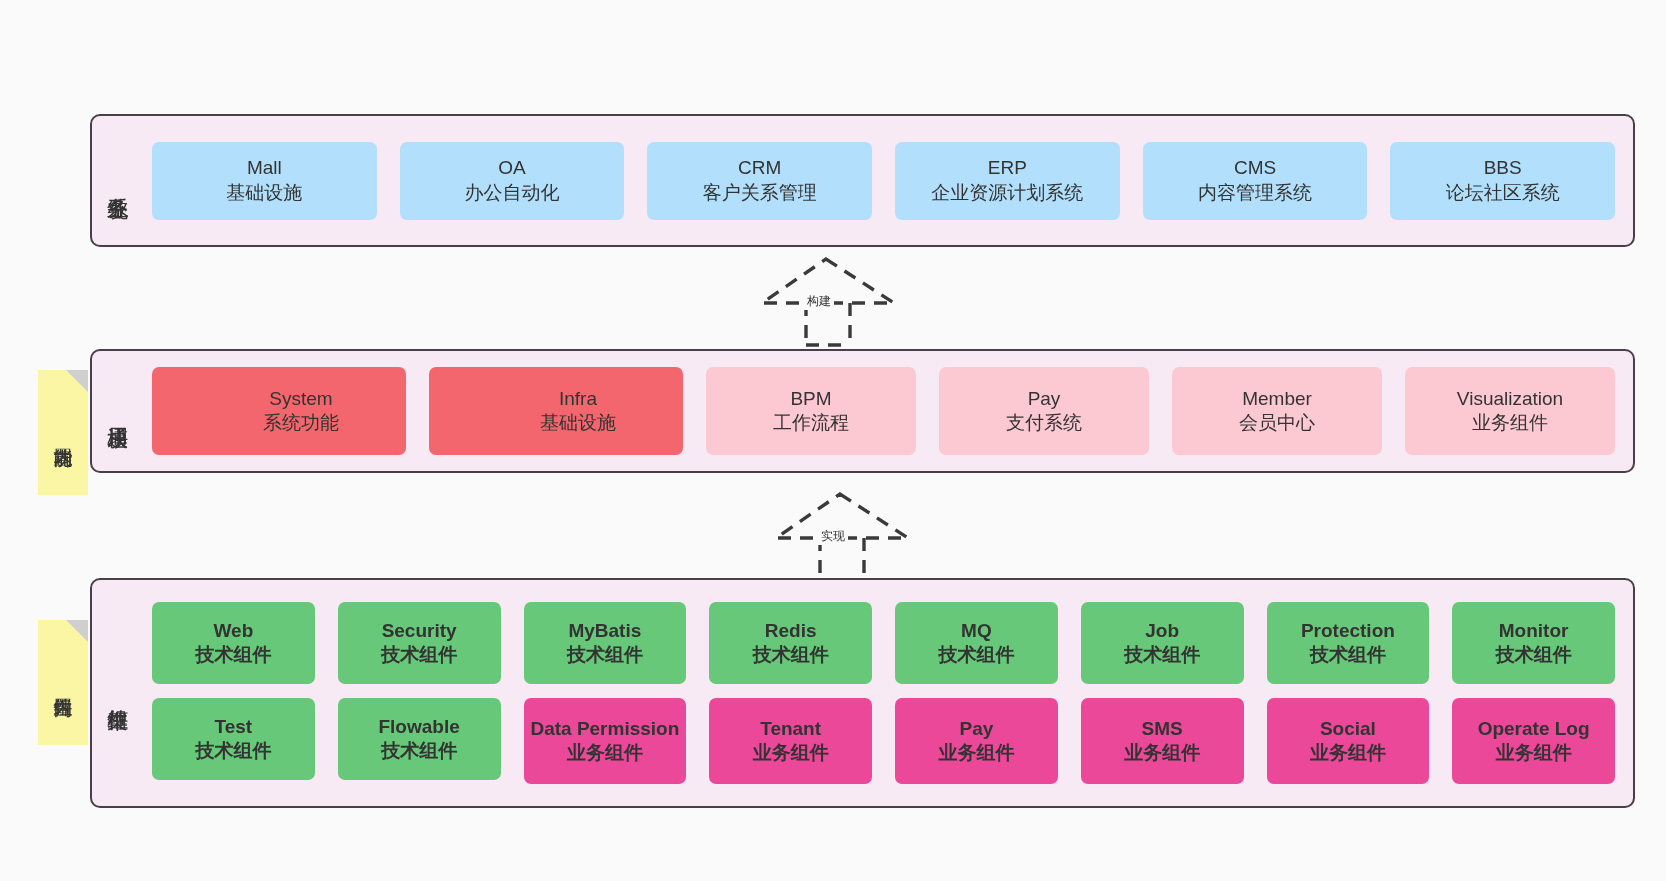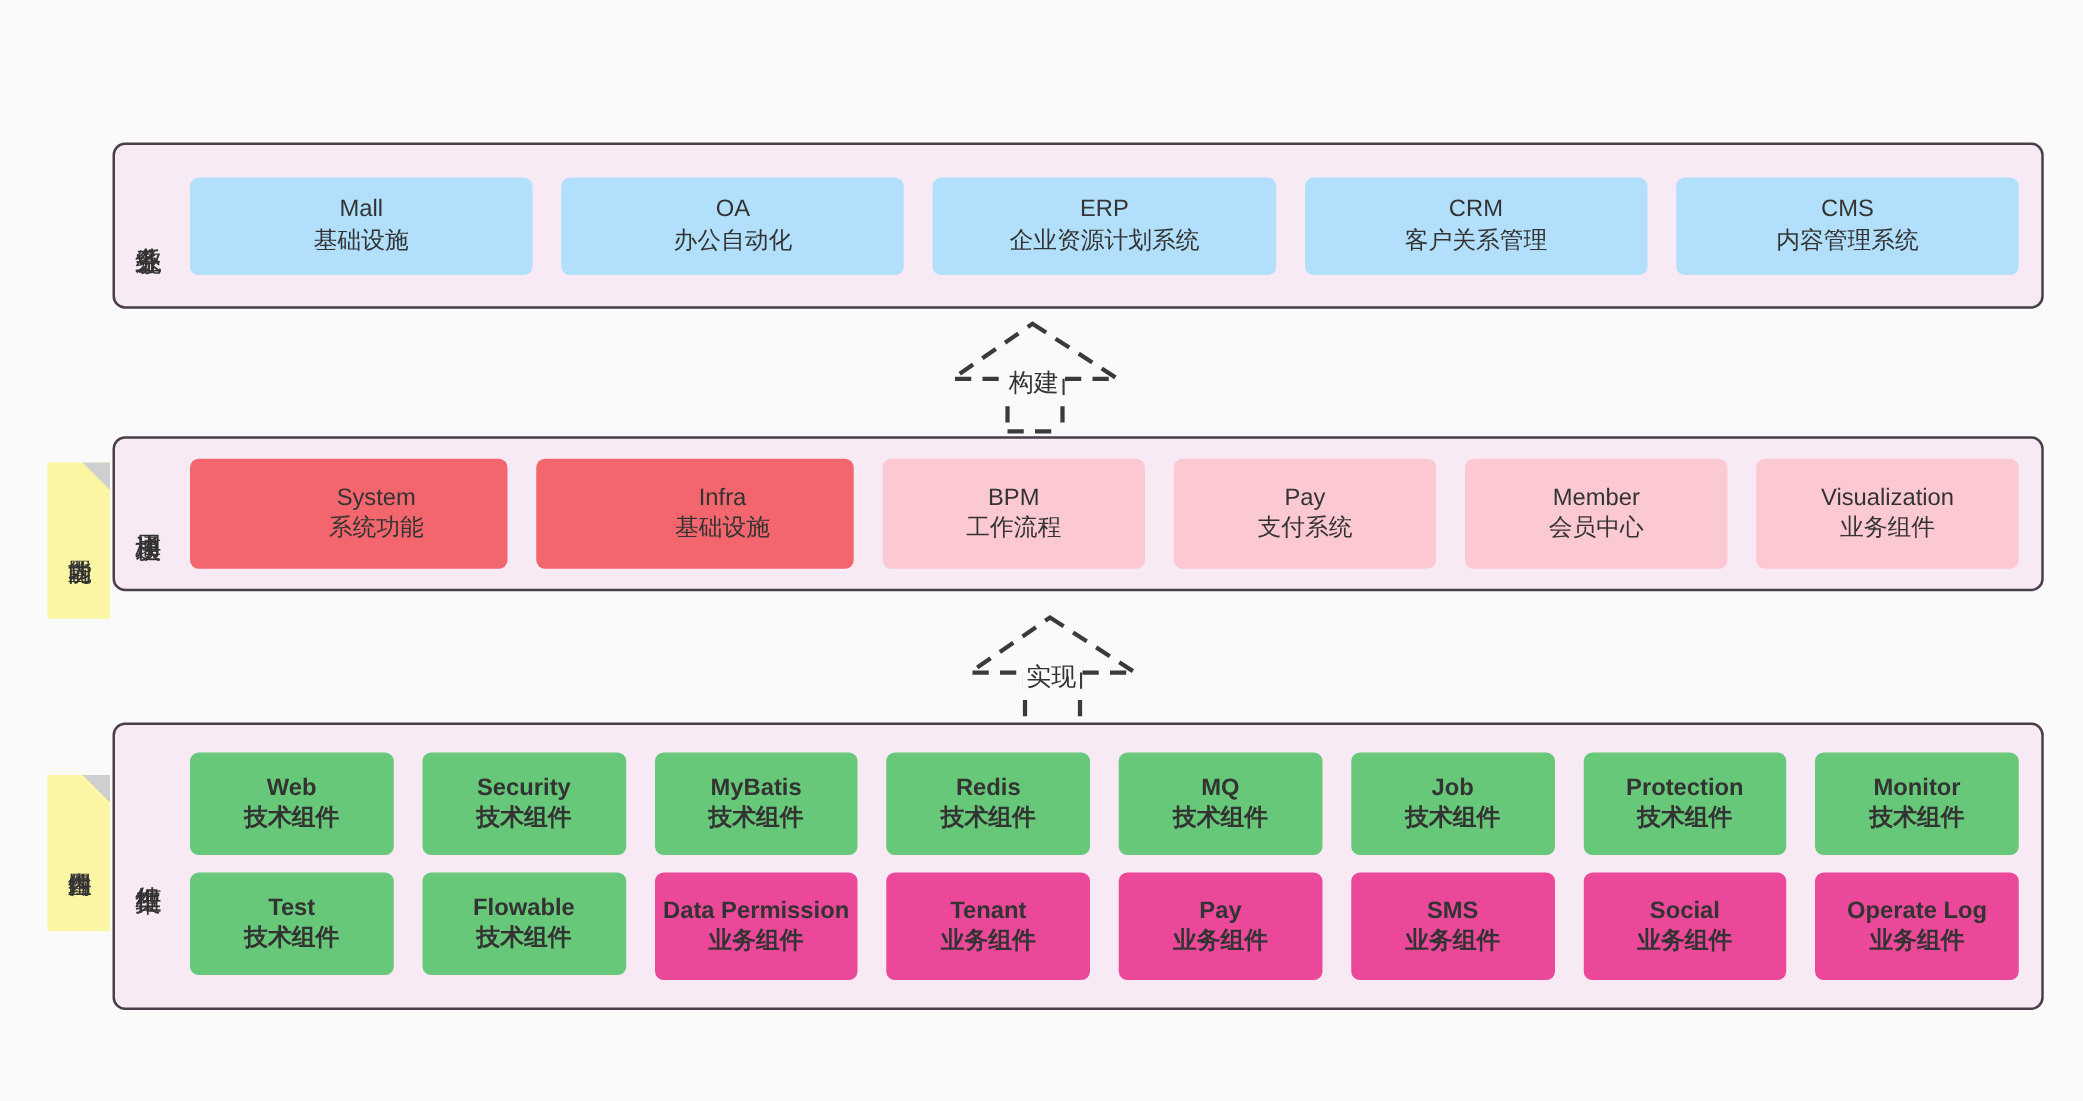--- a/index.html
+++ b/index.html
@@ -116,21 +116,21 @@
     border-left: 22px solid transparent;
     border-top: 22px solid #cfcfcf;
   }
 
   
   .connector {
     position: absolute;
   }
   .connector .conn-label {
     position: absolute;
-    font-size: 20px;
+    font-size: 12px;
     color: #333;
     background: #fafafa;
     padding: 0 3px;
     white-space: nowrap;
     user-select: none;
   }
 </style>
 </head>
 <body>
 
@@ -142,30 +142,34 @@
       <div class="row">
         <div class="card blue">
           <span class="t1">Mall</span>
           <span class="t2">基础设施</span>
         </div>
         <div class="card blue">
           <span class="t1">OA</span>
           <span class="t2">办公自动化</span>
         </div>
         <div class="card blue">
+          <span class="t1">CRM</span>
+          <span class="t2">客户关系管理</span>
+        </div>
+        <div class="card blue">
           <span class="t1">ERP</span>
           <span class="t2">企业资源计划系统</span>
         </div>
         <div class="card blue">
-          <span class="t1">CRM</span>
-          <span class="t2">客户关系管理</span>
-        </div>
-        <div class="card blue">
           <span class="t1">CMS</span>
           <span class="t2">内容管理系统</span>
+        </div>
+        <div class="card blue">
+          <span class="t1">BBS</span>
+          <span class="t2">论坛社区系统</span>
         </div>
       </div>
     </div>
   </div>
 
   <div class="connector" style="left:758px; top:255px; width:150px; height:95px;">
     <svg width="150" height="95" viewBox="0 0 150 95">
 
       <polygon points="68,4 136,48 4,48" fill="#fafafa" stroke="#3a3a3a" stroke-width="3.4" stroke-dasharray="13,9" stroke-linejoin="miter"></polygon>
 

